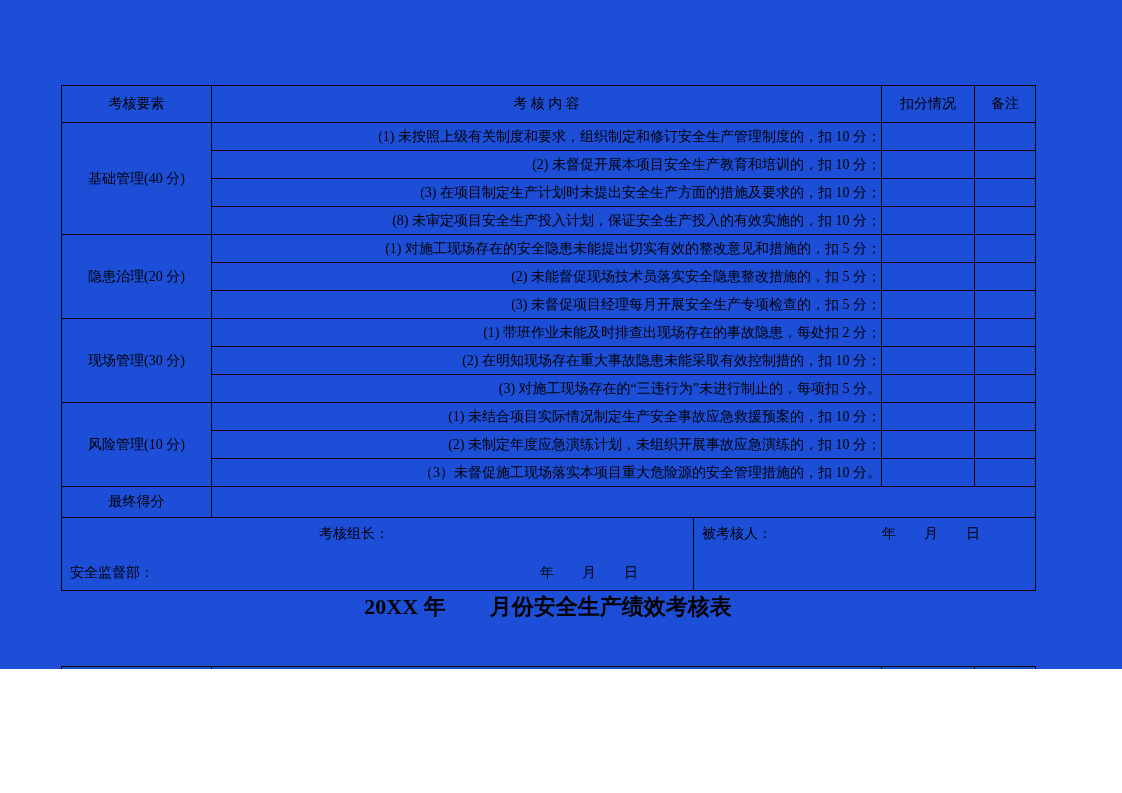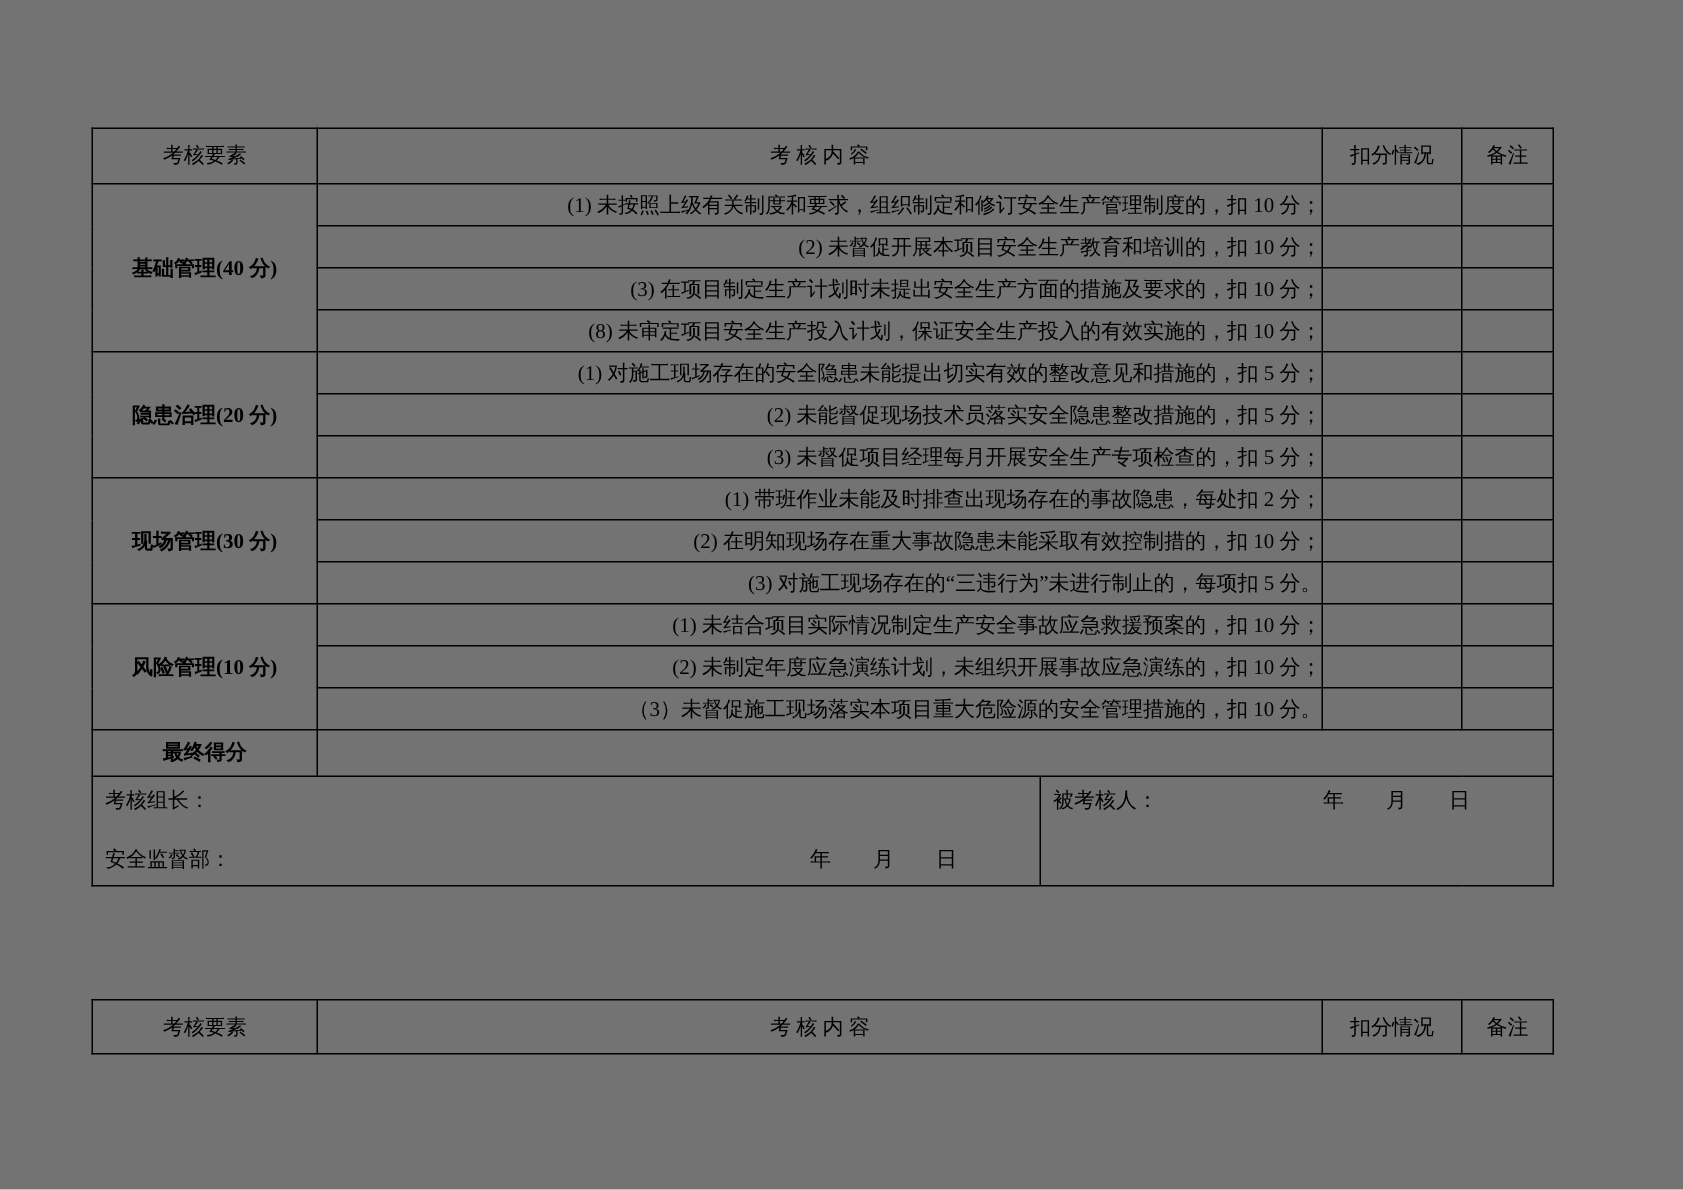--- a/index.html
+++ b/index.html
@@ -1,21 +1,21 @@
 <!DOCTYPE html>
 <html><head>
 <meta charset="utf-8">
 <style>
   * { margin:0; padding:0; box-sizing:border-box; }
   html,body { background:#fff; }
   .page {
     position:relative;
     width:1122px;
-    height:793px;
-    background:#737373;
+    height:669px;
+    background:#1d4ed8;
     font-family:"Liberation Serif","DejaVu Serif",serif;
     color:#000;
     overflow:hidden;
   }
   table {
     position:absolute;
     border-collapse:collapse;
     table-layout:fixed;
   }
   td {
@@ -23,25 +23,25 @@
     font-size:14px;
     overflow:hidden;
     white-space:nowrap;
     vertical-align:middle;
   }
   .main-table { left:61px; top:85px; width:974px; }
   .table2     { left:61px; top:666px; width:974px; }
   .hdr-row td { height:37px; text-align:center; }
   .table2 .hdr-row td { height:36px; }
   .content-row td { height:28px; }
-  .cell-label { text-align:center;font-weight:bold; }
+  .cell-label { text-align:center; }
   .cell-content { text-align:right; padding-left:10px; }
   .final-row td { height:31px; }
   .sig-td { padding:0; height:73px; }
-  .sig-wrap { display:flex; height:72px; width:100%; }
+  .sig-wrap { display:flex; height:72px; width:100%;text-align:center; }
   .sig-left {
     width:632px; border-right:1px solid #000;
     display:flex; flex-direction:column; justify-content:space-between;
     padding:7px 55px 8px 8px; font-size:14px;
   }
   .sig-right {
     flex:1;
     display:flex; flex-direction:row; justify-content:space-between;
     padding:7px 55px 8px 8px; font-size:14px;
   }
@@ -176,20 +176,21 @@
               <div class="sig-line2 right-only">
                 <span class="date-text">年　　月　　日</span>
               </div>
             </div>
           </div>
         </td>
       </tr>
     </tbody>
   </table>
 
+  <div class="doc-title">20XX 年　　月份安全生产绩效考核表</div>
 
 
   <table class="table2">
     <colgroup>
       <col style="width:150px">
         <col style="width:670px">
         <col style="width:93px">
         <col style="width:61px">
     </colgroup>
     <tbody>

